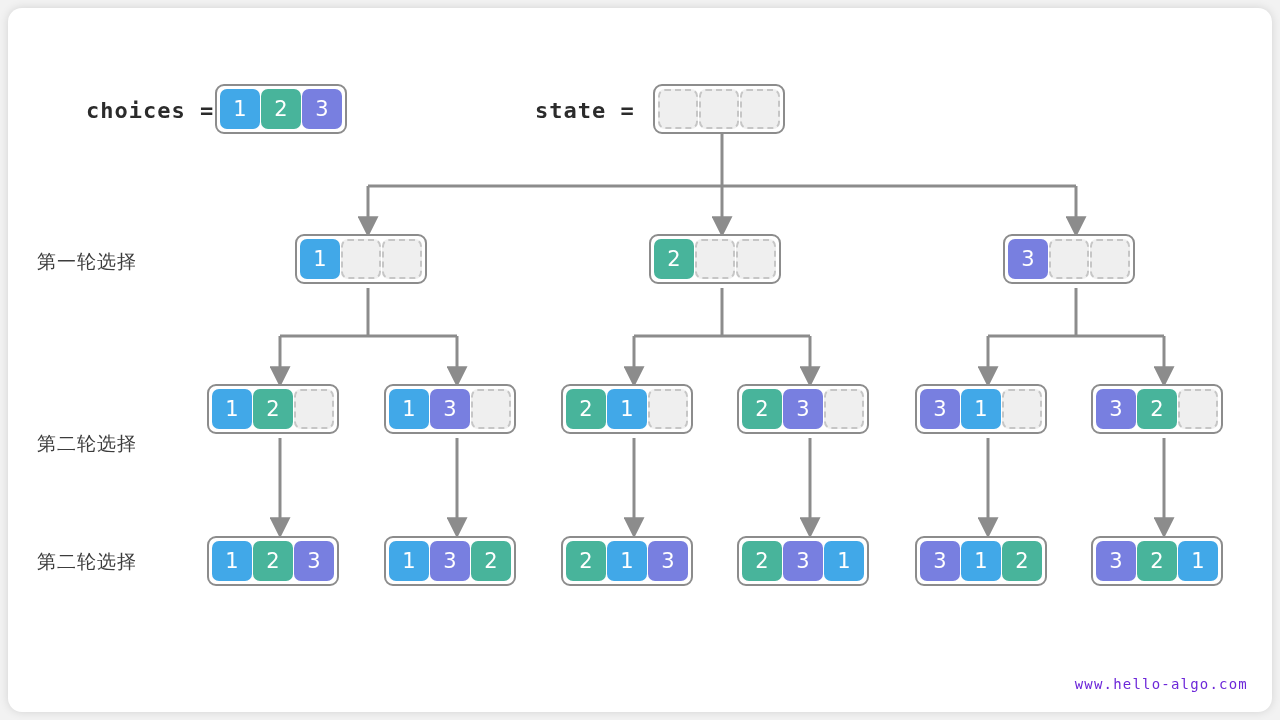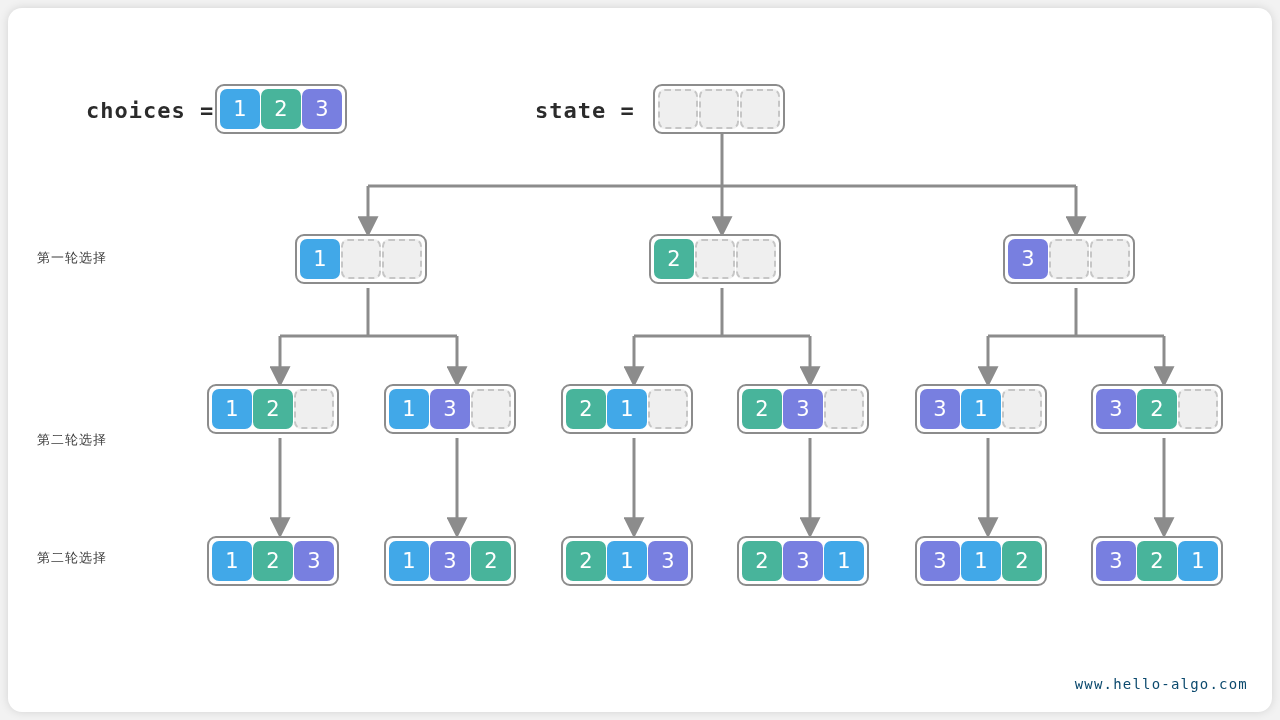--- a/index.html
+++ b/index.html
@@ -31,41 +31,41 @@
     position: absolute;
     left: 0; top: 0;
     width: 1280px; height: 720px;
     pointer-events: none;
   }
 
   
   .row-label {
     position: absolute;
     font-family: Liberation Sans, sans-serif;
-    font-size: 13px;
+    font-size: 19px;
     color: #3c3c3c;
     letter-spacing: 1px;
     white-space: nowrap;
   }
   .mono-label {
     position: absolute;
     font-family: "DejaVu Sans Mono", "Liberation Mono", monospace;
     font-size: 22px;
     font-weight: bold;
     color: #2b2b2b;
     white-space: nowrap;
     letter-spacing: 1px;
   }
   .watermark {
     position: absolute;
     right: 32px;
     bottom: 28px;
     font-family: "DejaVu Sans Mono", "Liberation Mono", monospace;
     font-size: 14px;
-    color: #0c4a6e;
+    color: #6d28d9;
     letter-spacing: 1.2px;
     white-space: nowrap;
   }
 
   
   .array {
     position: absolute;
     display: flex;
     flex-direction: row;
     align-items: center;

